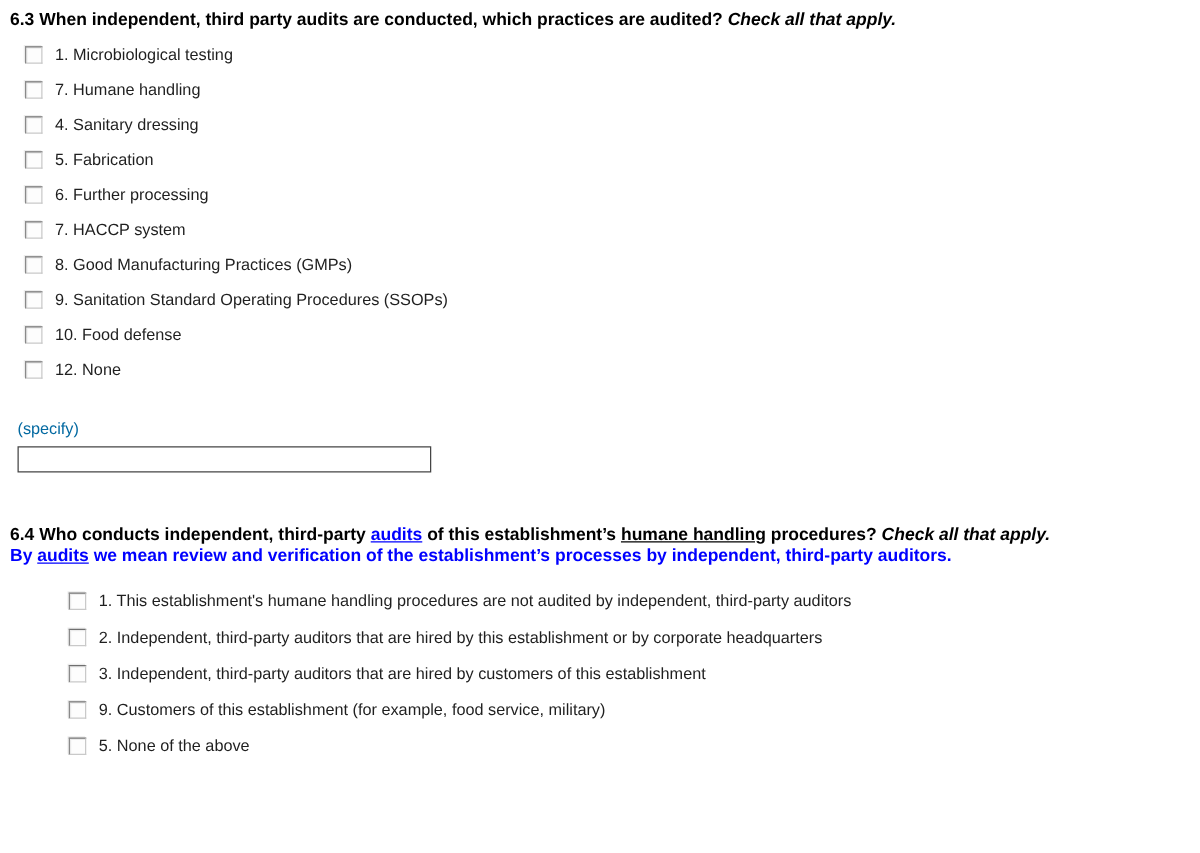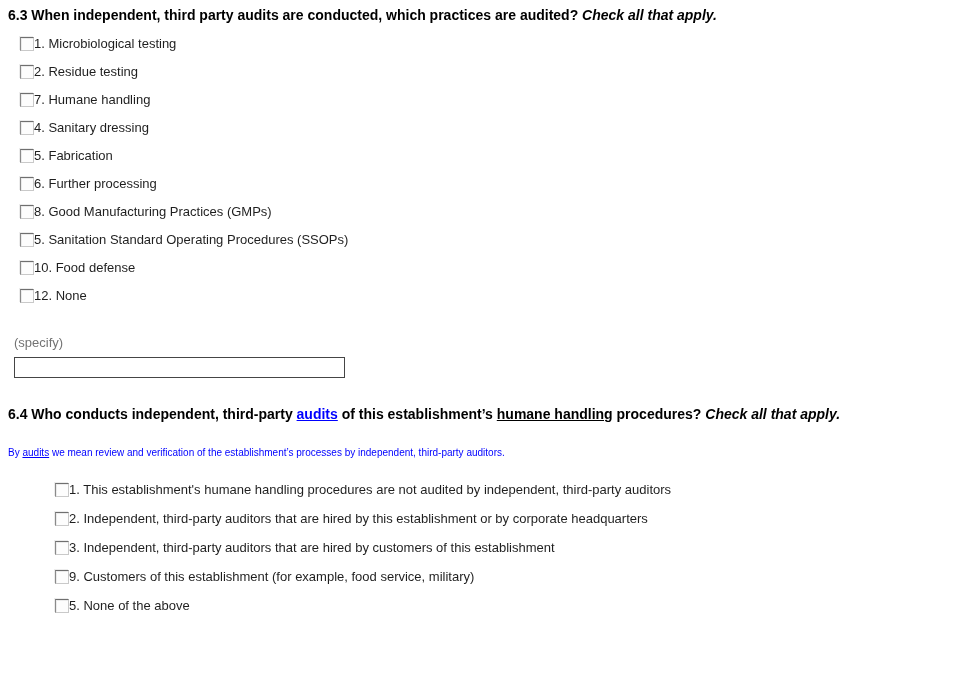--- a/index.html
+++ b/index.html
@@ -25,20 +25,21 @@
   .u  { text-decoration: underline; }
   .link {
     color: #0000ff;
     text-decoration: underline;
     cursor: pointer;
   }
   .opts { margin-top: 13px; }
   .opt-row {
     display: flex;
     align-items: center;
+    gap: 10px;
     height: 14px;
     margin: 0 0 14px 12px;
   }
   .opts-64 .opt-row { margin-bottom: 15px; margin-left: 47px; }
   .cb {
     flex: 0 0 auto;
     width: 14px;
     height: 14px;
     background: #fdfdfd;
     border-style: solid;
@@ -48,41 +49,40 @@
     cursor: pointer;
   }
   .opt-label {
     font-size: 13px;
     color: #1f1f1f;
     white-space: nowrap;
     line-height: 14px;
   }
   .specify-label {
     font-size: 13px;
-    color: #737373;
+    color: #0369a1;
     margin: 32px 0 0 6px;
   }
   .specify-input {
     display: block;
     margin: 7px 0 0 6px;
     width: 331px;
     height: 21px;
     border: 1px solid #454545;
     border-radius: 0;
     background: #ffffff;
     font-family: "Liberation Sans", sans-serif;
     font-size: 13px;
     padding: 2px 4px;
     outline: none;
   }
-  .q-title-64 { margin-top: 28px; }
+  .q-title-64 { margin-top: 41px; }
   .note {
-    margin-top: 22px;
-    font-size: 10px;
-    font-weight: normal;
+    font-size: 14px;
+    font-weight: bold;
     line-height: 16px;
     color: #0000ff;
     white-space: nowrap;
   }
   .note .link { color: #0000ff; }
   .opts-64 { margin-top: 22px; }
 </style>
 </head>
 <body>
 
@@ -92,45 +92,45 @@
     <span>6.3 When independent, third party audits are conducted, which practices are audited? </span><span class="it">Check all that apply.</span>
   </div>
 
   <div class="opts opts-63">
     <div class="opt-row">
       <span class="cb" role="checkbox" aria-checked="false"></span>
       <span class="opt-label">1. Microbiological testing</span>
     </div>
     <div class="opt-row">
       <span class="cb" role="checkbox" aria-checked="false"></span>
-      <span class="opt-label">2. Residue testing</span>
-    </div>
-    <div class="opt-row">
-      <span class="cb" role="checkbox" aria-checked="false"></span>
       <span class="opt-label">7. Humane handling</span>
     </div>
     <div class="opt-row">
       <span class="cb" role="checkbox" aria-checked="false"></span>
       <span class="opt-label">4. Sanitary dressing</span>
     </div>
     <div class="opt-row">
       <span class="cb" role="checkbox" aria-checked="false"></span>
       <span class="opt-label">5. Fabrication</span>
     </div>
     <div class="opt-row">
       <span class="cb" role="checkbox" aria-checked="false"></span>
       <span class="opt-label">6. Further processing</span>
     </div>
     <div class="opt-row">
       <span class="cb" role="checkbox" aria-checked="false"></span>
+      <span class="opt-label">7. HACCP system</span>
+    </div>
+    <div class="opt-row">
+      <span class="cb" role="checkbox" aria-checked="false"></span>
       <span class="opt-label">8. Good Manufacturing Practices (GMPs)</span>
     </div>
     <div class="opt-row">
       <span class="cb" role="checkbox" aria-checked="false"></span>
-      <span class="opt-label">5. Sanitation Standard Operating Procedures (SSOPs)</span>
+      <span class="opt-label">9. Sanitation Standard Operating Procedures (SSOPs)</span>
     </div>
     <div class="opt-row">
       <span class="cb" role="checkbox" aria-checked="false"></span>
       <span class="opt-label">10. Food defense</span>
     </div>
     <div class="opt-row">
       <span class="cb" role="checkbox" aria-checked="false"></span>
       <span class="opt-label">12. None</span>
     </div>
   </div>

